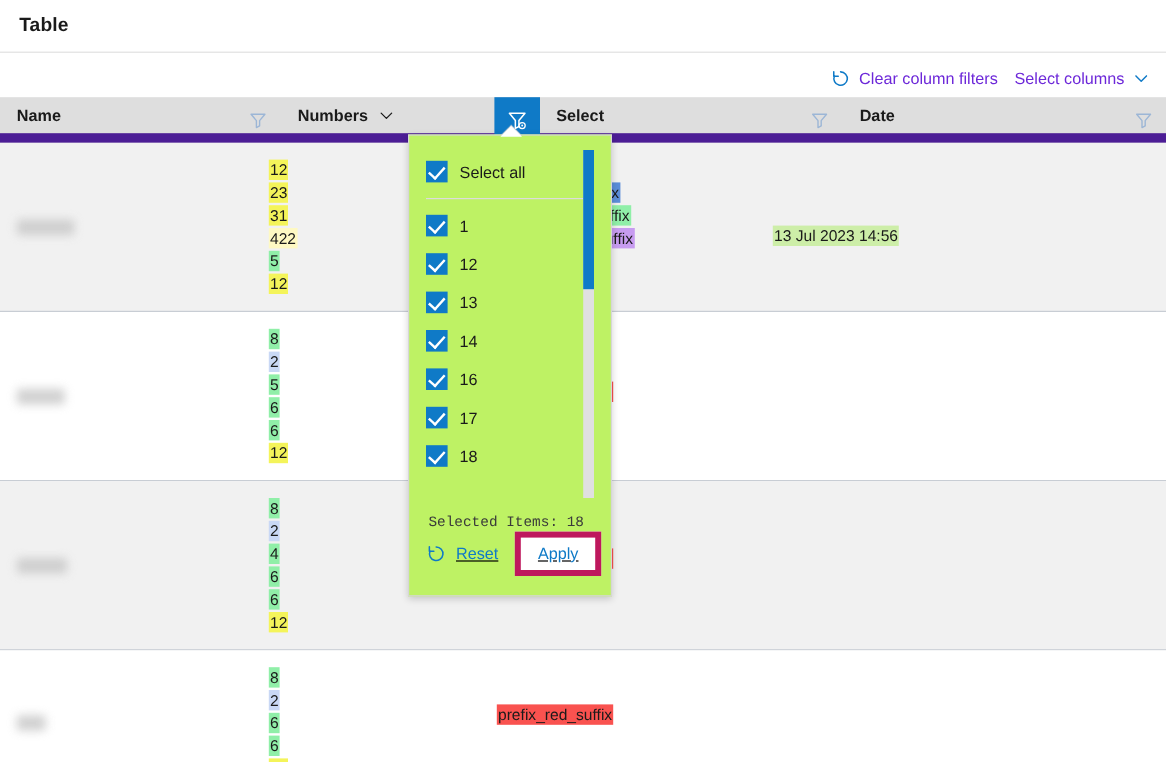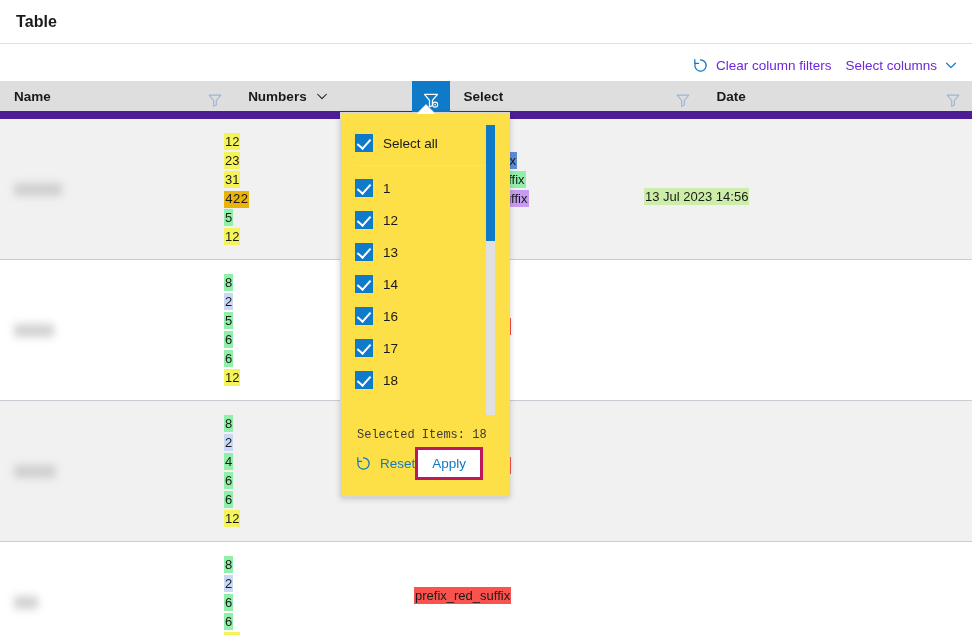--- a/index.html
+++ b/index.html
@@ -91,32 +91,32 @@
   .chip {
     display: inline-block;
     padding: 0 1px;
     line-height: 17px;
     font-size: 13px;
     color: #1a1a1a;
   }
   .hl-yellow { background: #f4f45a; }
   .hl-green  { background: #90efa8; }
   .hl-blue   { background: #c9d8f5; }
-  .hl-none   { background: #eab308; font-family: Liberation Mono, monospace; }
+  .hl-none   { background: #fef9c3; }
   .hl-red    { background: #f9524f; }
   .hl-purple { background: #c79cf0; }
   .hl-sblue  { background: #5b8dd9; }
   .hl-date   { background: #cdeea8; }
 
   
   .filter-panel {
     position: absolute;
     left: 340px; top: 112px;
     width: 170px; height: 385px;
-    background: #fde047;
+    background: #bef264;
     border: 1px solid #d6d6d6;
     box-shadow: 0 2px 6px rgba(0,0,0,.18);
     z-index: 50;
   }
   .panel-arrow {
     position:absolute; top:-8px; left: 76px;
     width: 0; height: 0;
     border-left: 9px solid transparent;
     border-right: 9px solid transparent;
     border-bottom: 9px solid #ffffff;
@@ -170,27 +170,29 @@
     position: absolute;
     left: 16px; top: 315px;
     font-size: 12px; color: #3a3a3a; font-family: Liberation Mono, monospace;
   }
   .panel-actions {
     position: absolute;
     left: 0; bottom: 16px;
     width: 170px;
     display: flex; align-items: center;
     padding: 0 14px;
+    gap: 14px;
+    text-decoration: underline;
   }
   .btn-reset {
     display:flex; align-items:center; gap: 8px;
     color: #0f7ac7; font-size: 13.5px; cursor:pointer;
   }
   .btn-apply {
-    border: 3px solid #be185d;
+    border: 5px solid #be185d;
     color: #0f7ac7;
     font-size: 13.5px;
     padding: 7px 14px;
     background: #fff;
     cursor: pointer;
     line-height: 1;
   }
 </style>
 </head>
 <body>

